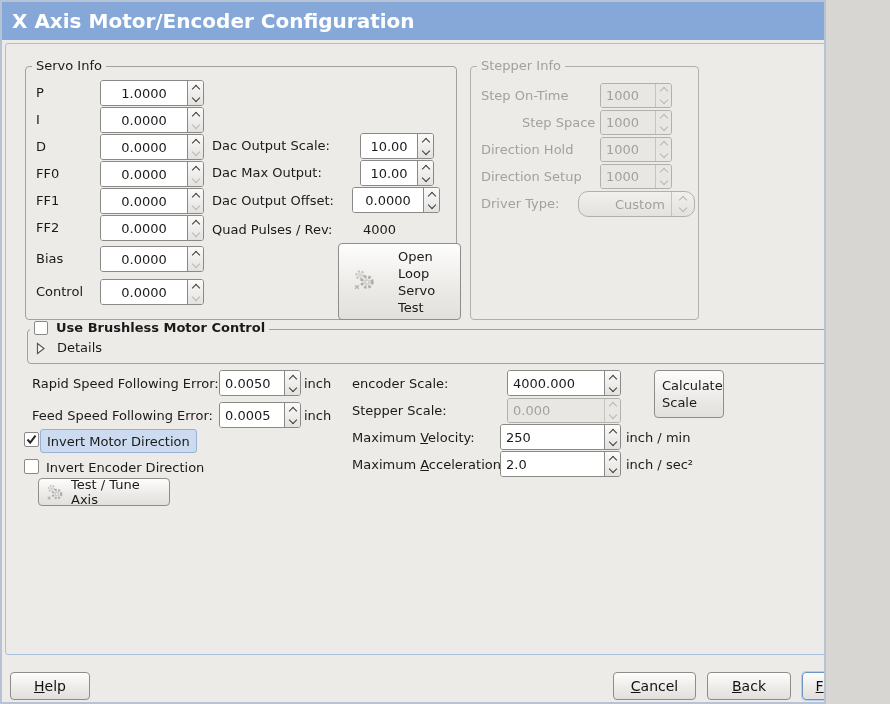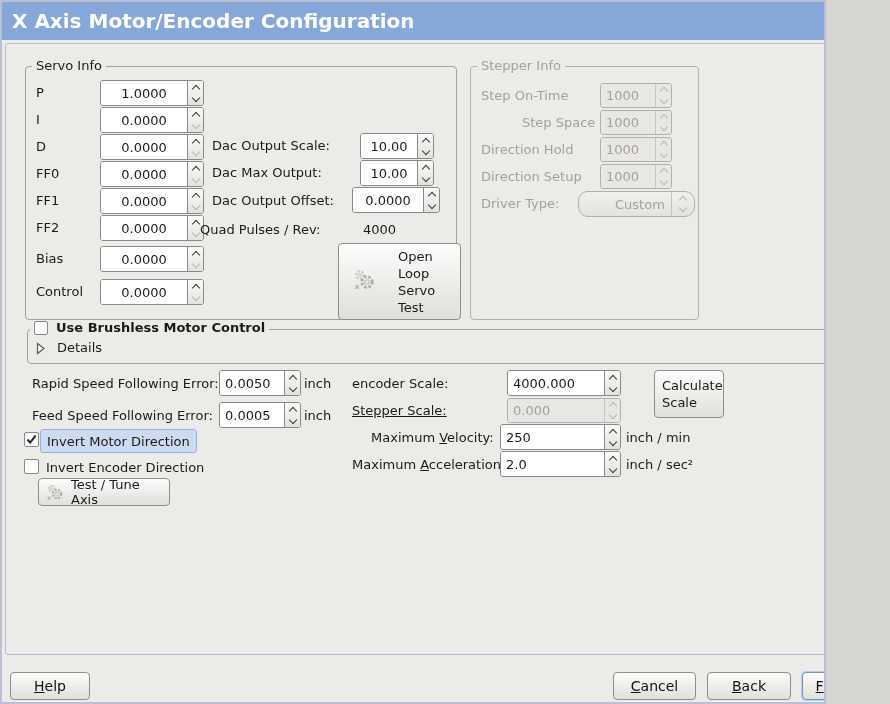--- a/index.html
+++ b/index.html
@@ -190,21 +190,21 @@
       <div class="btns">
           <span class="sb">
             <i class="c u"></i>
           </span>
           <span class="sb">
             <i class="c d"></i>
           </span>
         </div>
     </div>
 
-    <div class="abs lbl" style="left:174px;top:155px;">Quad Pulses / Rev:</div>
+    <div class="abs lbl" style="left:186px;top:155px;">Quad Pulses / Rev:</div>
     <div class="abs lbl" style="left:337px;top:155px;">4000</div>
 
     <div class="abs bigbtn" style="left:312px;top:176px;width:123px;height:77px;padding-left:13px;">
       <span style="margin-right:20px;">
         <svg width="26" height="24" viewBox="0 0 26 24">
           <circle cx="8" cy="7" r="3.6" fill="none" stroke="#c6c4c0" stroke-width="2.4" stroke-dasharray="2 1.6"></circle>
           <circle cx="8" cy="7" r="2" fill="#d7d5d1"></circle>
           <circle cx="15" cy="14" r="5.2" fill="none" stroke="#b0aeaa" stroke-width="3" stroke-dasharray="2.4 1.8"></circle>
           <circle cx="15" cy="14" r="2.8" fill="#c9c7c3"></circle>
           <circle cx="15" cy="14" r="1.5" fill="#edebe8"></circle>
@@ -364,34 +364,34 @@
         </span>
       </div>
   </div>
   <div class="abs bigbtn" style="left:620px;top:368px;width:70px;height:48px;padding-left:7px;margin-left:32px;">
     <span class="lines">
       <div>Calculate</div>
       <div>Scale</div>
     </span>
   </div>
 
-  <div class="abs lbl" style="left:350px;top:401px;text-decoration:underline;">Stepper Scale:</div>
+  <div class="abs lbl" style="left:350px;top:401px;">Stepper Scale:</div>
   <div class="abs spin off" style="left:505px;top:396px;width:114px;height:25px;">
     <div class="entry">0.000</div>
     <div class="btns">
         <span class="sb">
           <i class="c u dim"></i>
         </span>
         <span class="sb">
           <i class="c d dim"></i>
         </span>
       </div>
   </div>
 
-  <div class="abs lbl" style="left:350px;top:428px;margin-left:19px;"><span>Maximum </span><span class="u">V</span><span>elocity:</span></div>
+  <div class="abs lbl" style="left:350px;top:428px;"><span>Maximum </span><span class="u">V</span><span>elocity:</span></div>
   <div class="abs spin" style="left:498px;top:422px;width:121px;">
     <div class="entry">250</div>
     <div class="btns">
         <span class="sb">
           <i class="c u"></i>
         </span>
         <span class="sb">
           <i class="c d"></i>
         </span>
       </div>

